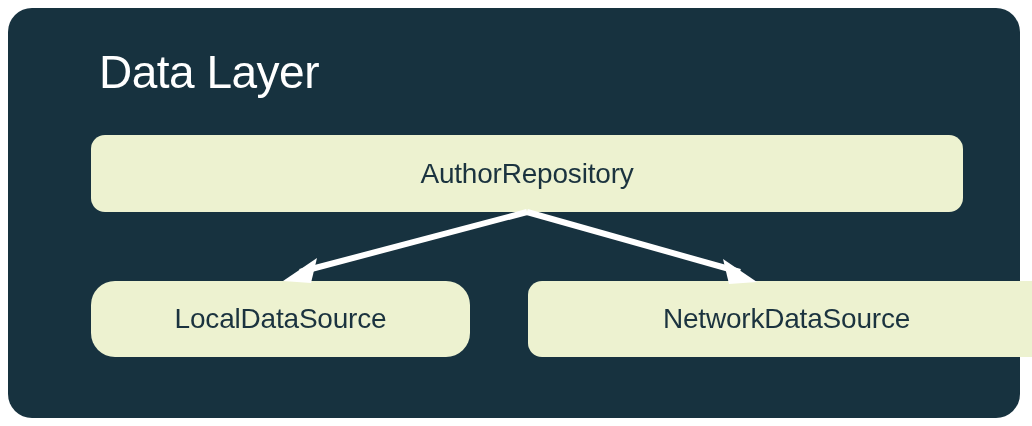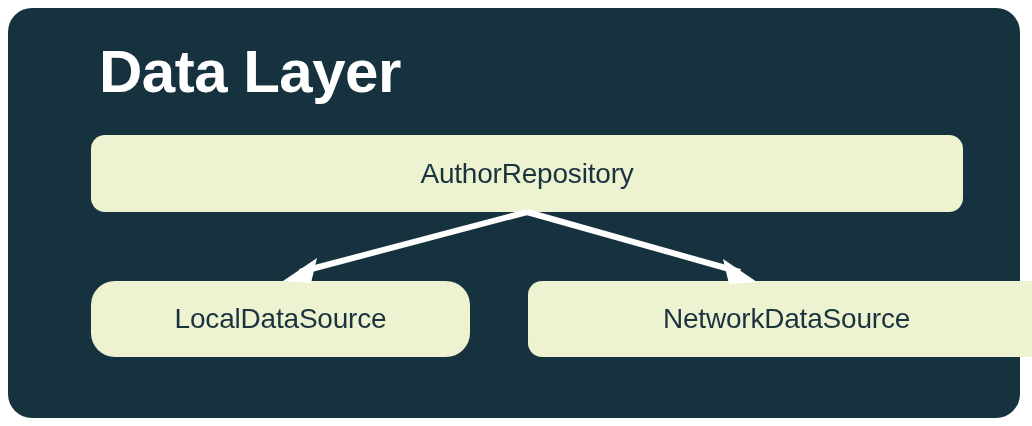--- a/index.html
+++ b/index.html
@@ -33,22 +33,22 @@
     box-sizing: border-box;
   }
 
   
   .layer-title {
     position: absolute;
     left: 91px;
     top: 36px;
     margin: 0;
     font-family: "Liberation Sans", sans-serif;
-    font-size: 60px;
-    font-weight: 700;
+    font-size: 46px;
+    font-weight: 400;
     line-height: 56px;
     letter-spacing: -0.5px;
     color: #ffffff;
     white-space: nowrap;
   }
 
   
   .node-box {
     position: absolute;
     background: #edf2d0;

